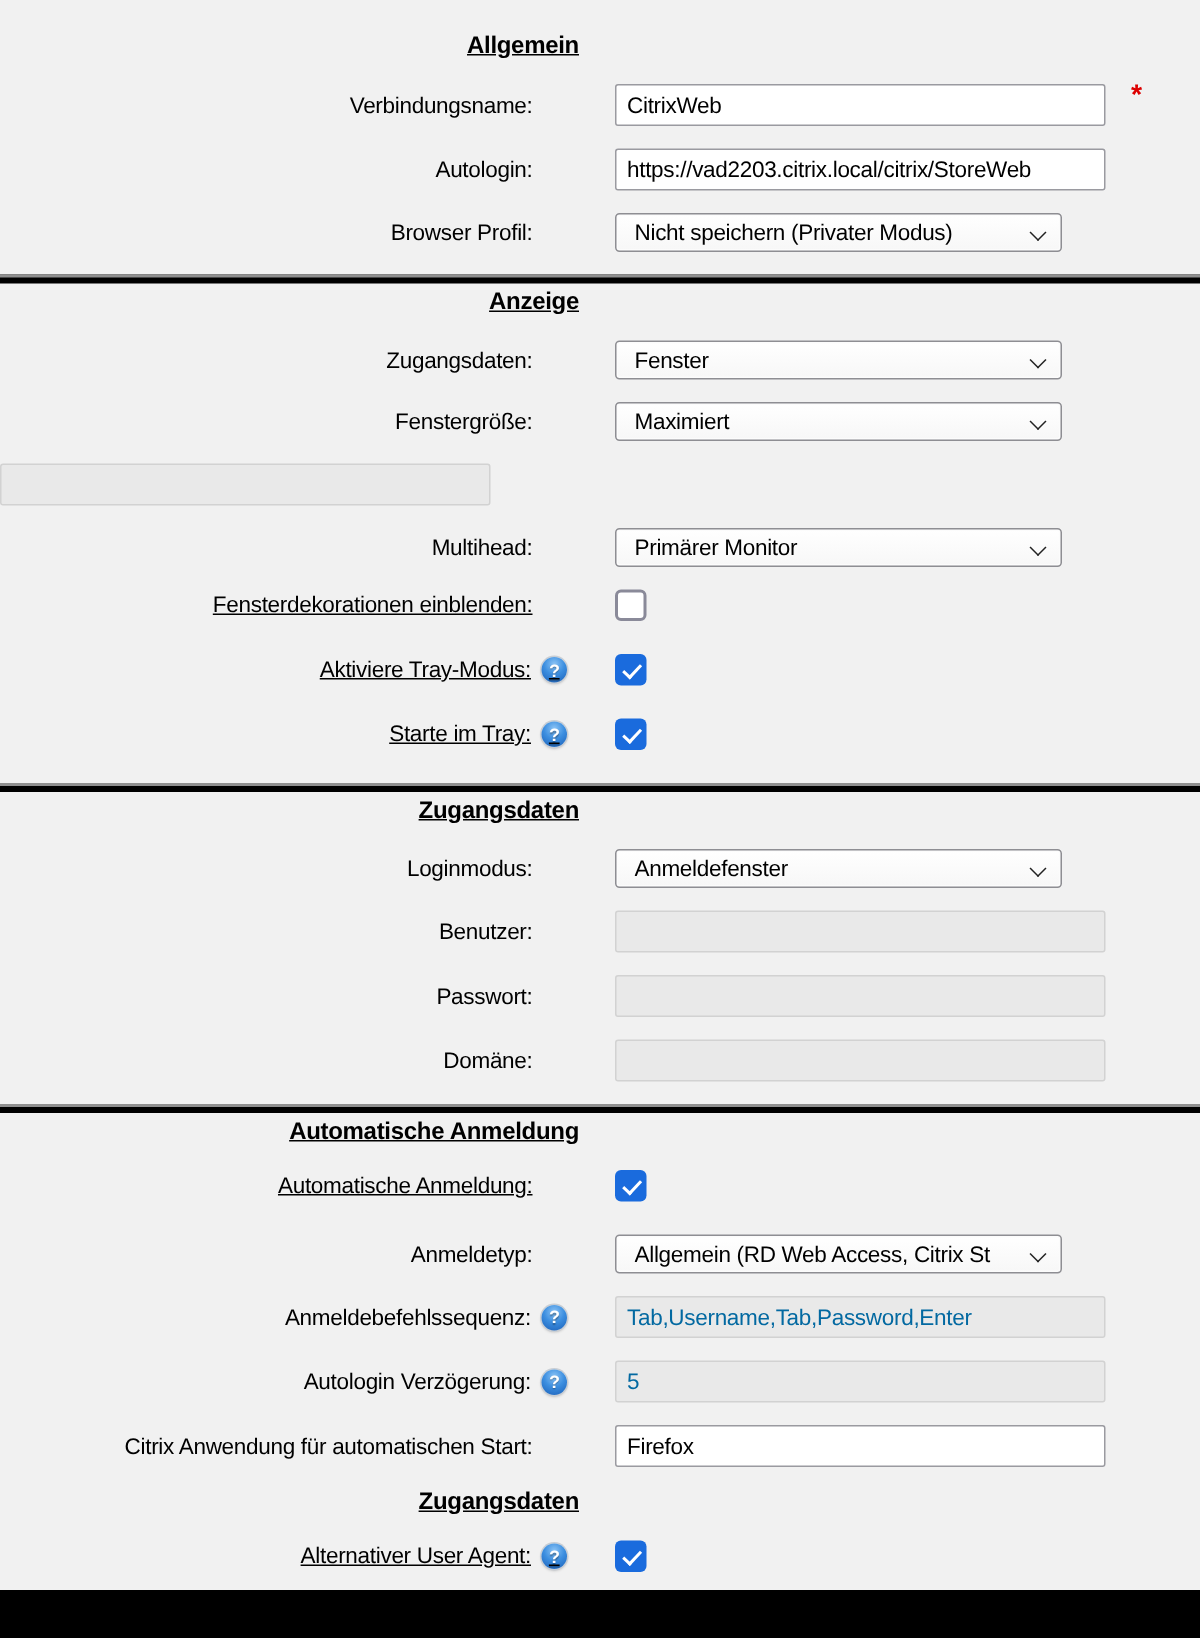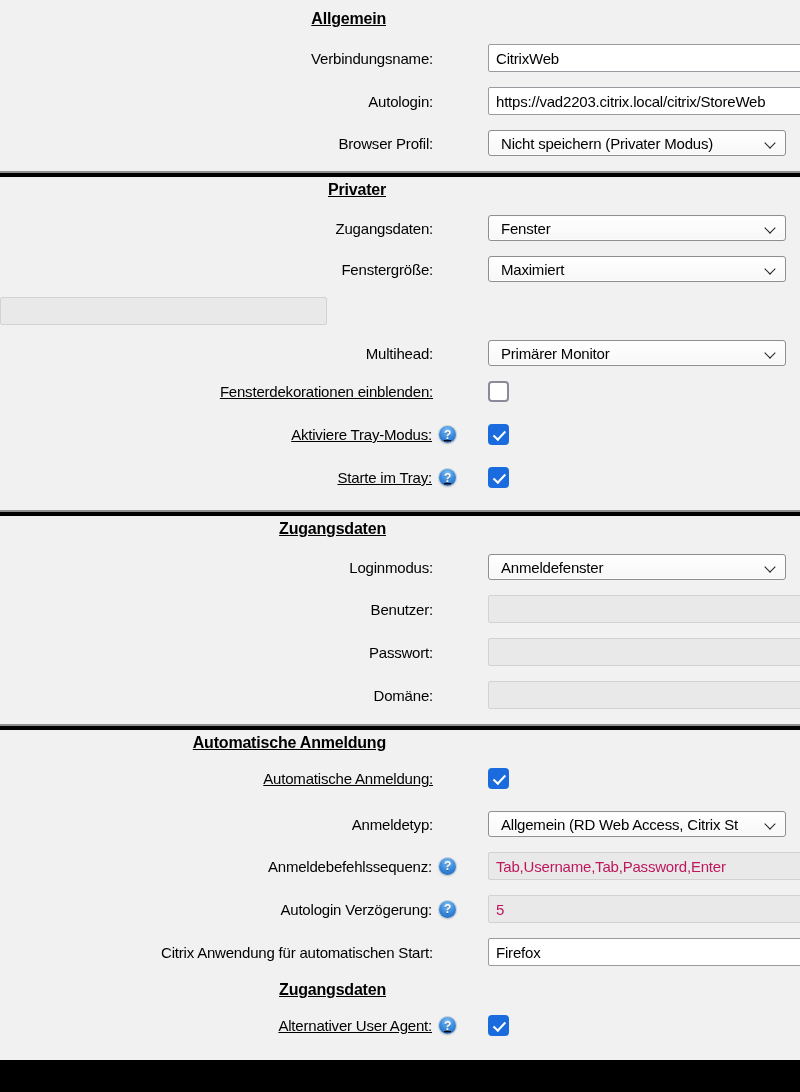--- a/index.html
+++ b/index.html
@@ -3,65 +3,65 @@
 <meta charset="utf-8">
 <style>
   html,body{margin:0;padding:0;}
   body{
     width:800px;height:1092px;
     background:#f1f1f1;
     font-family:"Liberation Sans",sans-serif;
     position:relative;overflow:hidden;
     color:#000;
   }
-  .form{padding-top:8px;}
+  .form{padding-top:20px;}
   .section-heading{
     width:386px;
     text-align:right;
     font-size:16px;font-weight:bold;text-decoration:underline;
     letter-spacing:-0.2px;
     margin:2px 0 16px 0;
   }
   .divider{
     width:800px;height:4px;background:#000;
     border-top:2px solid #8f8f8f;
     margin:0 0 4px 0;
   }
   .row{display:flex;align-items:center;margin-bottom:15px;}
   .row.cb-row{margin-bottom:22px;text-decoration:underline;}
   .label-cell{
-    width:488px;box-sizing:border-box;
+    width:410px;box-sizing:border-box;
     display:flex;justify-content:flex-end;align-items:flex-start;
     padding-right:55px;
     font-size:15px;letter-spacing:-0.2px;
     flex:none;
   }
   .label-cell.with-help{padding-right:32px;}
   .help-icon{
     width:17px;height:17px;border-radius:50%;
     margin-left:7px;flex:none;
     background:radial-gradient(circle at 50% 28%, #8cc4f5 0%, #3d8fe0 45%, #1a5fb8 100%);
     box-shadow:0 0 0 1px #c9ced4, 0 1px 2px rgba(0,0,0,0.25);
     display:flex;align-items:center;justify-content:center;
   }
   .help-icon .q{
     color:#fff;font-size:12px;font-weight:bold;line-height:1;
     text-shadow:0 1px 1px rgba(0,0,0,0.35);
   }
-  .control-cell{display:flex;align-items:flex-start;flex:1;gap:13px;}
+  .control-cell{display:flex;align-items:flex-start;flex:1;}
   input.text{
     width:327px;height:28px;box-sizing:border-box;
     border:1px solid #9a9aa0;border-radius:2px;
     background:#fff;
     font-family:"Liberation Sans",sans-serif;
     font-size:15px;letter-spacing:-0.2px;color:#000;
     padding:0 7px;outline:none;
   }
   input.text:disabled{
-    background:#e9e9e9;border:1px solid #d2d2d2;color:#be185d;
+    background:#e9e9e9;border:1px solid #d2d2d2;color:#0369a1;
   }
   .select{
     width:298px;height:26px;box-sizing:border-box;
     border:1px solid #8e8e93;border-radius:3px;
     background:linear-gradient(#ffffff,#f7f7f7);
     box-shadow:inset 0 0 0 1px #fcfcfc;
     display:flex;align-items:center;
     padding:0 26px 0 12px;
     font-size:15px;letter-spacing:-0.2px;
     position:relative;cursor:default;
@@ -123,21 +123,21 @@
         <span>Browser Profil:</span>
       </div>
       <div class="control-cell">
         <div class="select">
           <span class="select-text">Nicht speichern (Privater Modus)</span>
           <span class="chevron"></span>
         </div>
       </div>
     </div>
     <div class="divider"></div>
-    <div class="section-heading">Privater</div>
+    <div class="section-heading">Anzeige</div>
     <div class="row">
       <div class="label-cell">
         <span>Zugangsdaten:</span>
       </div>
       <div class="control-cell">
         <div class="select">
           <span class="select-text">Fenster</span>
           <span class="chevron"></span>
         </div>
       </div>

